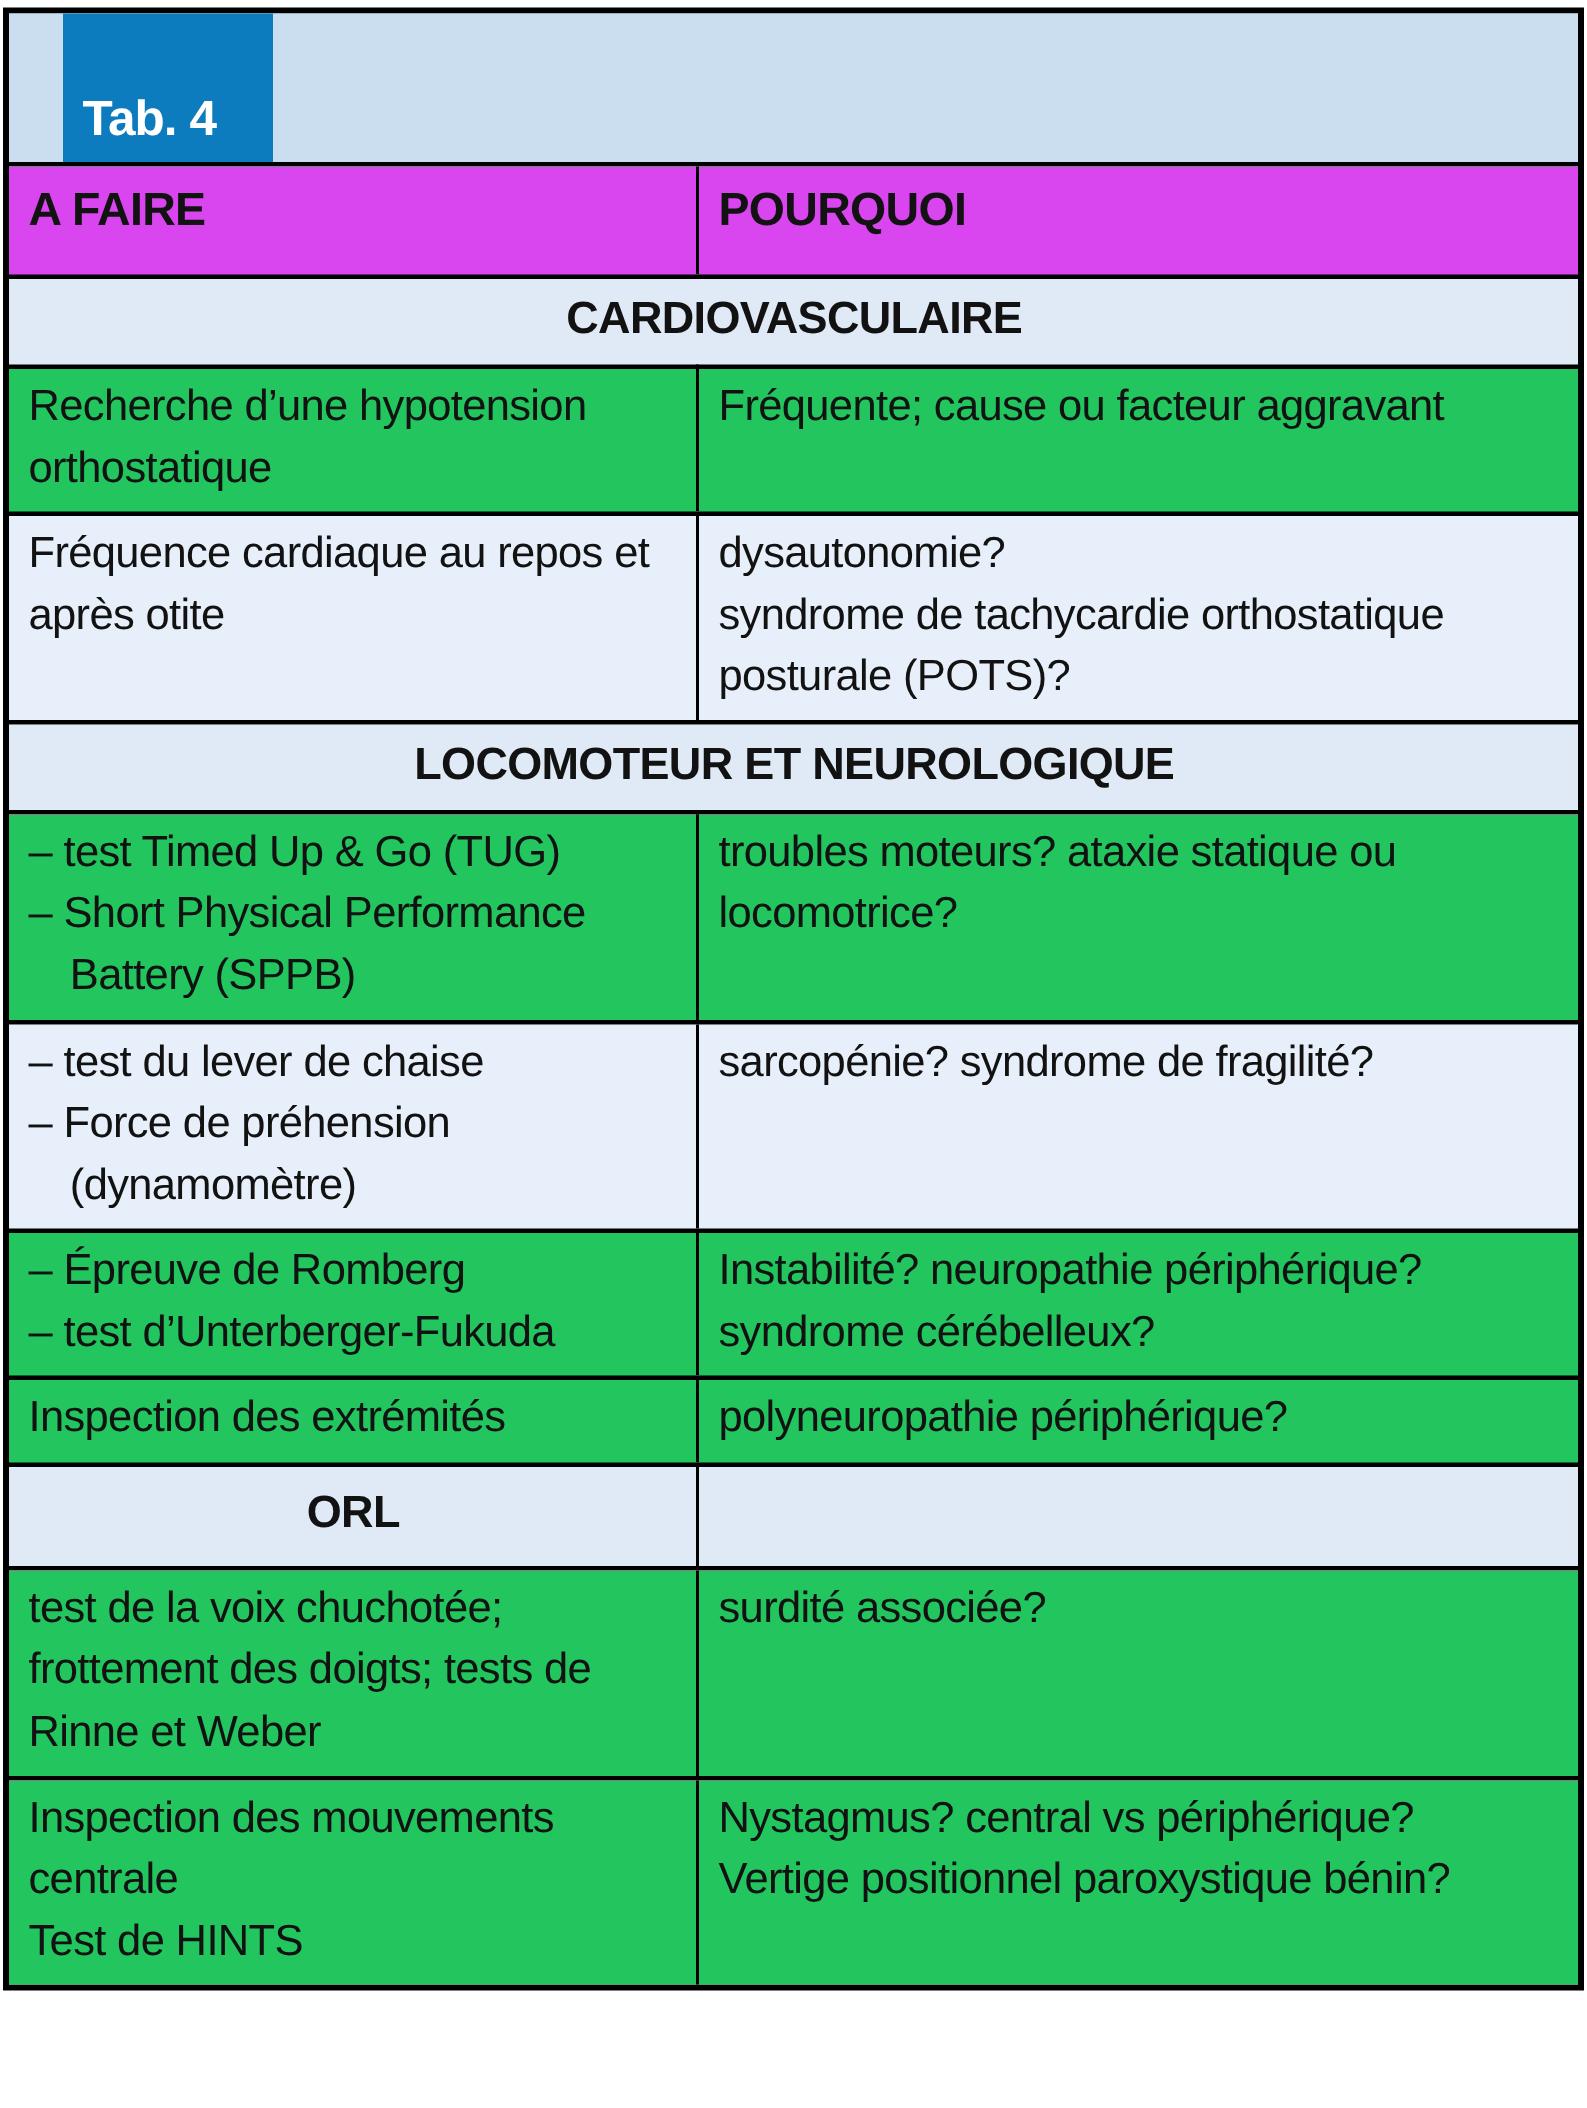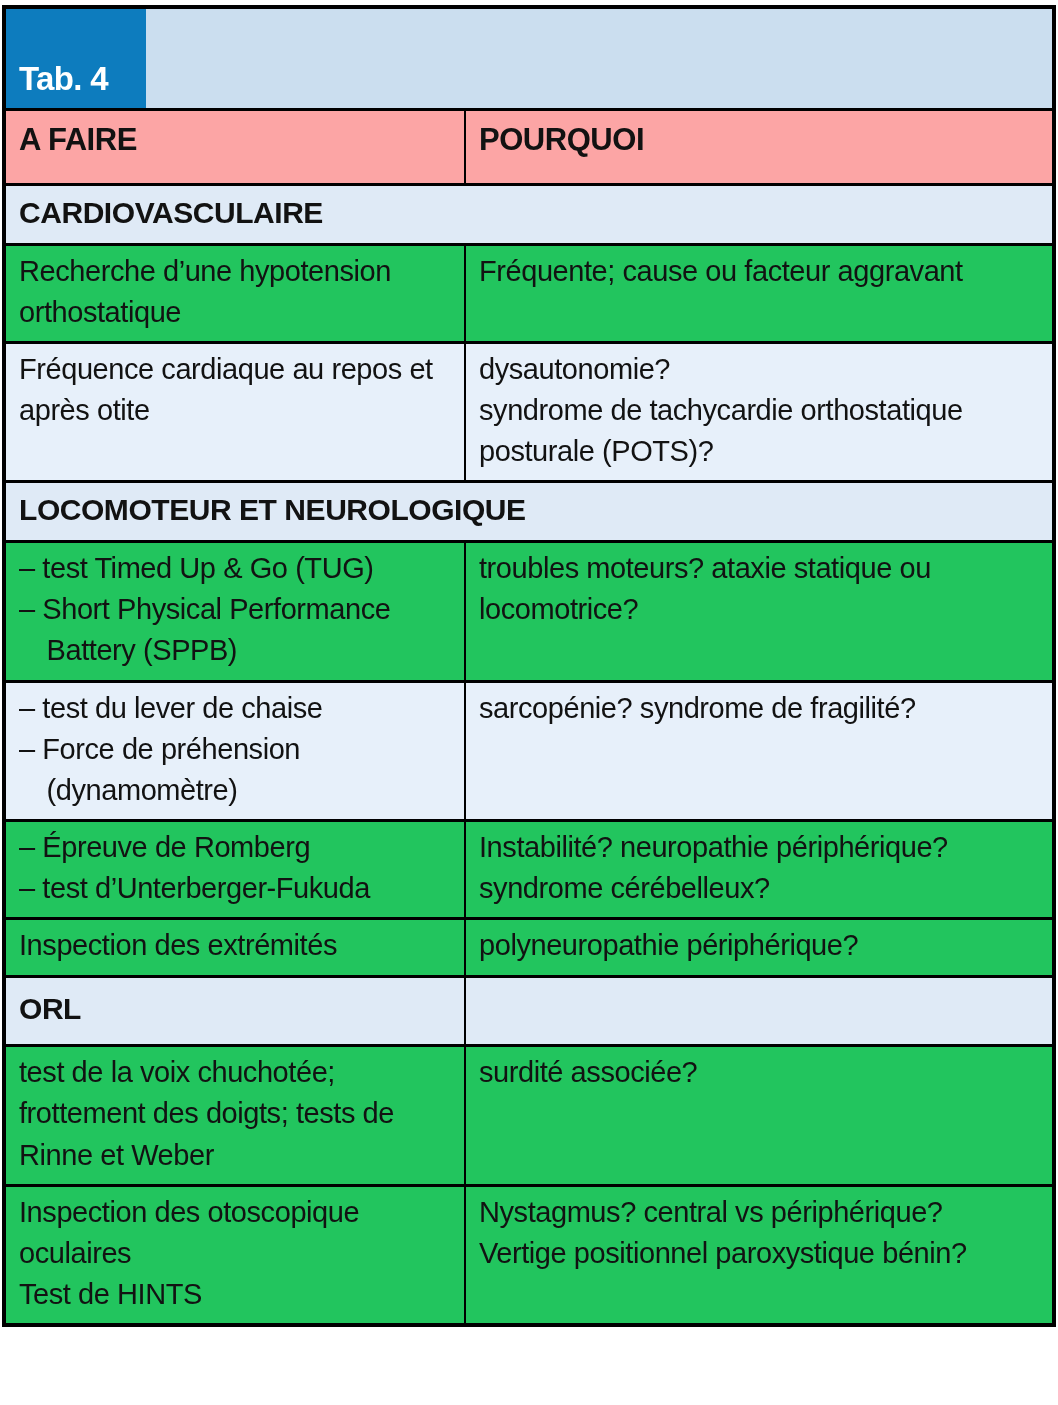--- a/index.html
+++ b/index.html
@@ -35,20 +35,21 @@
     flex: none;
     width: 140px;
     background: var(--accent-blue);
     color: #ffffff;
     font-weight: bold;
     font-size: 33px;
     letter-spacing: -0.02em;
     display: flex;
     align-items: flex-end;
     padding: 0 0 10px 13px;
+    margin-left: 36px;
   }
   .title {
     font-weight: bold;
     font-size: 30px;
     line-height: 1.42;
     letter-spacing: -0.015em;
     padding: 13px 20px 11px 15px;
     max-width: 860px;
   }
   
@@ -71,28 +72,29 @@
   }
   td:first-child { border-left: none; }
   td:last-child  { border-right: none; }
   tr:first-child > td { border-top-width: 3px; }
   tr:last-child  > td { border-bottom: none; }
   tr.colhead td {
     font-weight: bold;
     font-size: 31px;
     padding-top: 7px;
     padding-bottom: 21px;
-    background: #fca5a5;
+    background: #d946ef;
   }
   tr.section-row td {
     font-weight: bold;
     font-size: 30px;
     background: var(--section-band);
     padding-top: 6px;
     padding-bottom: 8px;
+    text-align: center;
   }
   tr.section-row.tall td { padding-top: 10px; padding-bottom: 14px; }
   tr.data-row td { background: #22c55e; }
   tr.data-row.shaded td { background: var(--shaded-row); }
   .li {
     padding-left: 0.95em;
     text-indent: -0.95em;
   }
   .line { }
 </style>
@@ -178,21 +180,21 @@
         </tr>
 
         <tr class="data-row">
           <td>test de la voix chuchotée; frottement des doigts; tests de Rinne et Weber</td>
           <td>surdité associée?</td>
         </tr>
 
 
         <tr class="data-row">
           <td>
-            <div class="line">Inspection des otoscopique oculaires</div>
+            <div class="line">Inspection des mouvements centrale</div>
             <div class="line">Test de HINTS</div>
 
           </td>
           <td>
             <div class="line">Nystagmus? central vs périphérique?</div>
             <div class="line">Vertige positionnel paroxystique bénin?</div>
           </td>
         </tr>
 
       </tbody>

